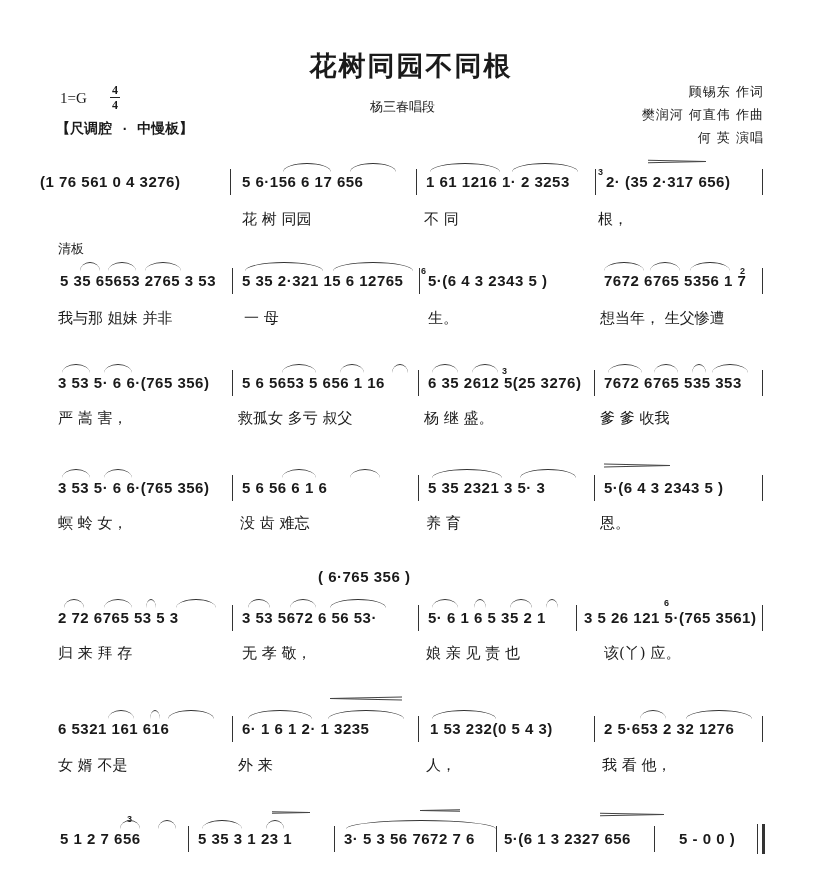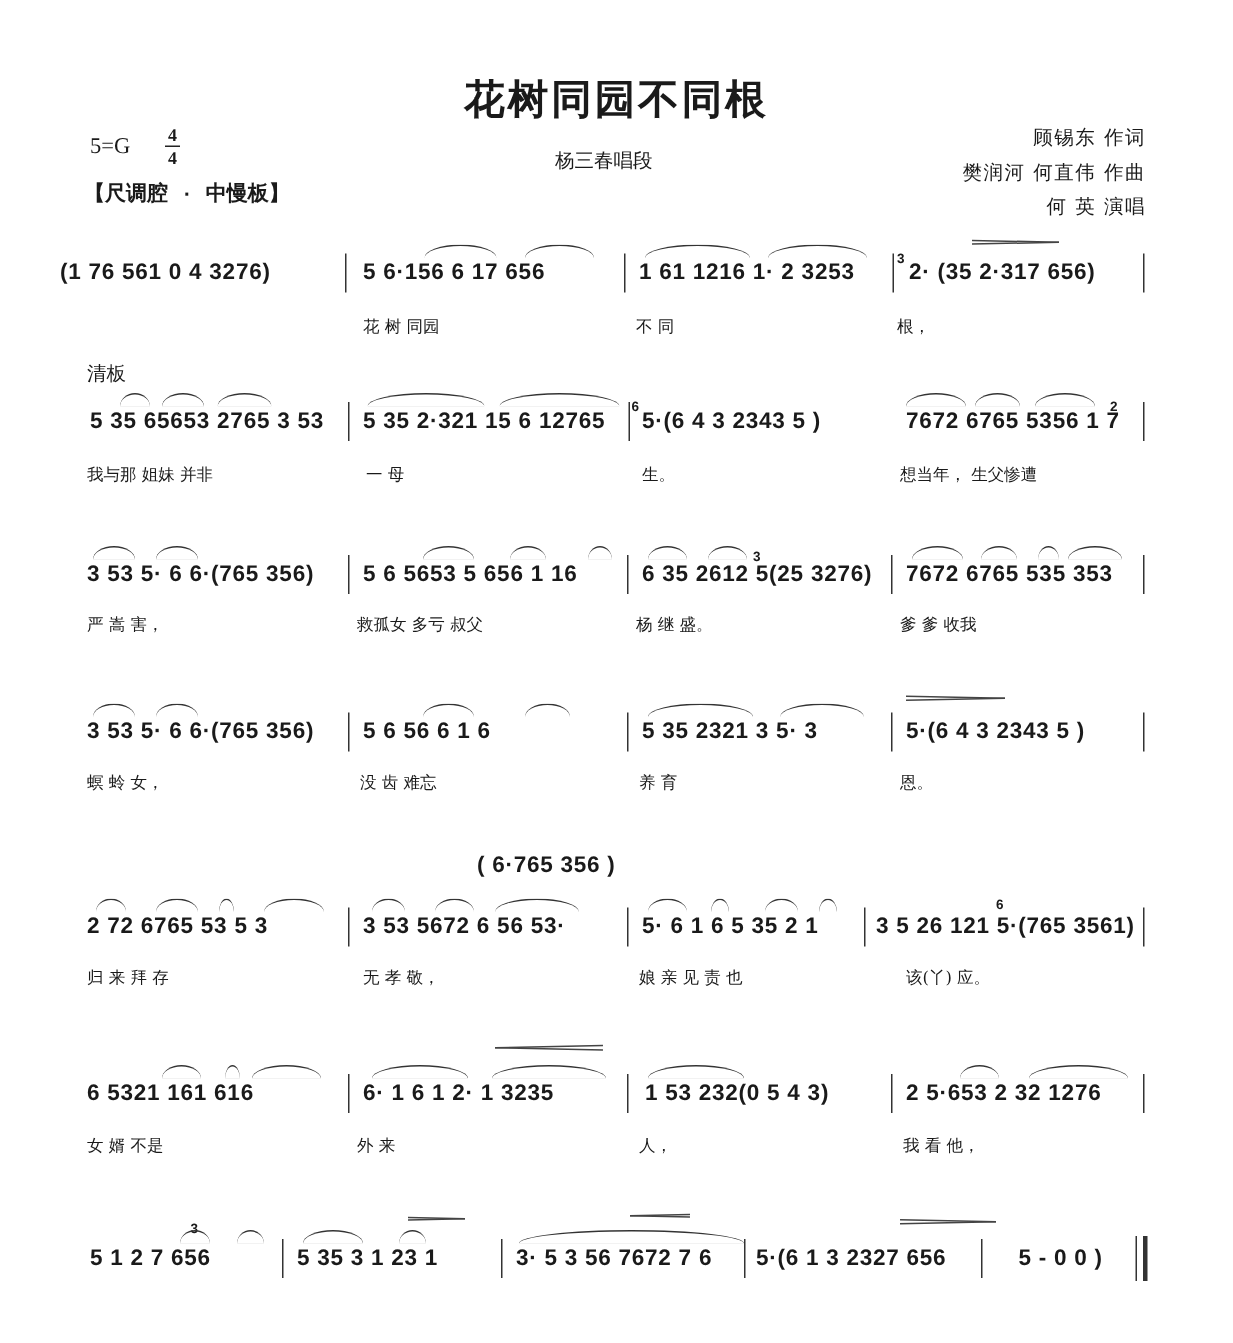--- a/index.html
+++ b/index.html
@@ -10,38 +10,38 @@
            font-family:"DejaVu Serif", serif; letter-spacing:2px; }
   .subtitle { top:98px; left:370px; font-size:13px; font-family:"DejaVu Serif", serif; }
   .key { top:90px; left:60px; font-size:15px; font-family:"Liberation Serif", serif; }
   .tsig { top:84px; left:110px; font-size:12px; font-family:"Liberation Serif", serif; text-align:center; line-height:12px; font-weight:bold; }
   .tsig .line { border-top:1px solid #222; width:10px; margin:1px auto; }
   .mode { top:120px; left:56px; font-size:14px; font-weight:bold; }
   .credit { right:58px; font-size:13px; font-family:"DejaVu Serif", serif; letter-spacing:1px; }
   .tempo-mark { left:58px; top:240px; font-size:13px; font-family:"DejaVu Serif", serif; }
   .system { position:absolute; left:0; width:822px; }
   .notes { position:absolute; font-size:15px; font-weight:bold; font-family:"Liberation Sans", sans-serif; letter-spacing:0.5px; }
-  .lyric { position:absolute; font-size:11px; font-family:"DejaVu Serif", serif; }
+  .lyric { position:absolute; font-size:15px; font-family:"DejaVu Serif", serif; }
   .bar { position:absolute; width:1.2px; background:#333; height:26px; }
   .bar.final { width:3px; }
   .slur { position:absolute; border-top:1.3px solid #333; border-radius:50% 50% 0 0 / 100% 100% 0 0; height:8px; }
   .hairpin { position:absolute; height:0; }
   .hairpin::before, .hairpin::after { content:""; position:absolute; left:0; right:0; border-top:1px solid #444; }
   .hairpin.cresc::before { top:0; transform:rotate(-1.2deg); transform-origin:left; }
   .hairpin.cresc::after { top:0; transform:rotate(1.2deg); transform-origin:left; }
   .hairpin.dim::before { top:0; transform:rotate(1.2deg); transform-origin:right; }
   .hairpin.dim::after { top:0; transform:rotate(-1.2deg); transform-origin:right; }
   .grace { position:absolute; font-size:9px; font-weight:bold; font-family:"Liberation Sans", sans-serif; }
 </style>
 </head>
 <body>
 
 <div class="abs title">花树同园不同根</div>
 <div class="abs subtitle">杨三春唱段</div>
-<div class="abs key">5=G</div>
+<div class="abs key">1=G</div>
 <div class="abs tsig">
   <div>4</div>
   <div class="line"></div>
   <div>4</div>
 </div>
 <div class="abs mode">【尺调腔 · 中慢板】</div>
 <div class="abs credit" style="top:83px;">顾锡东 作词</div>
 <div class="abs credit" style="top:106px;">樊润河  何直伟 作曲</div>
 <div class="abs credit" style="top:129px;">何  英 演唱</div>
 

